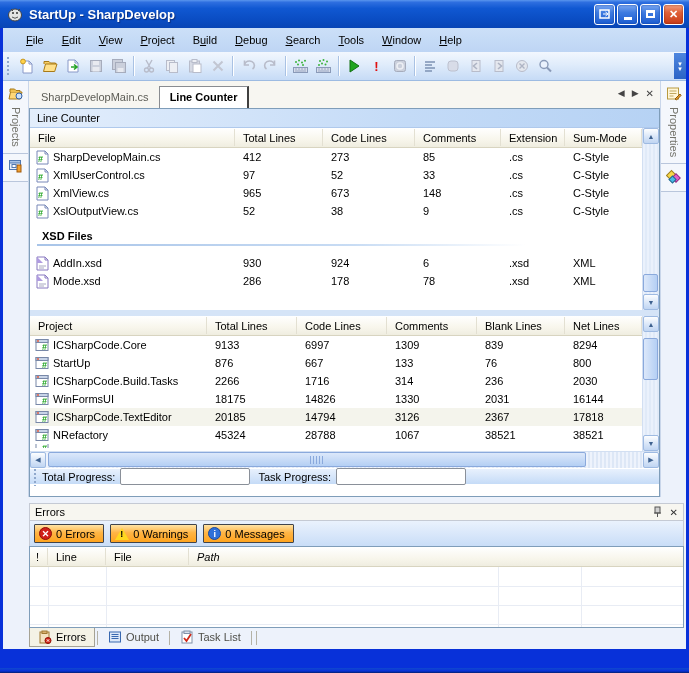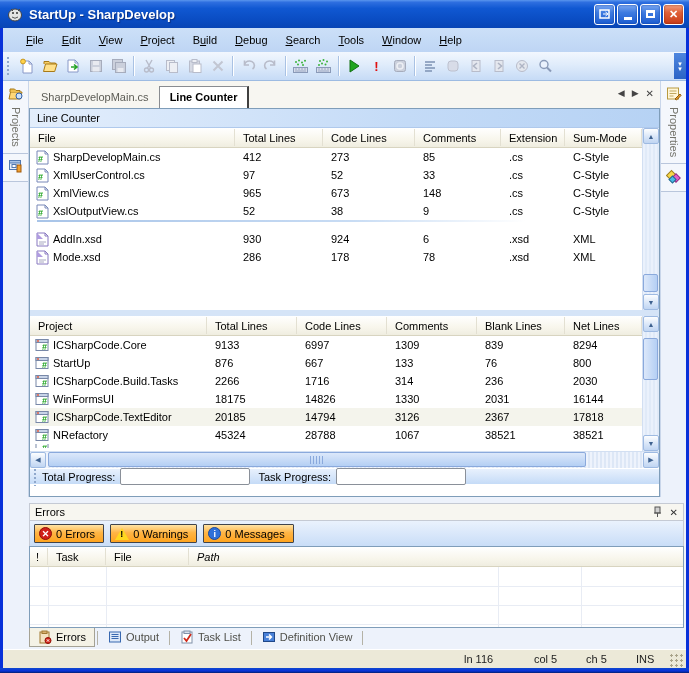--- a/index.html
+++ b/index.html
@@ -450,20 +450,21 @@
                     </svg>
                   </span>
                   <span>XslOutputView.cs</span>
                 </div>
               <div class="cell f1">52</div>
               <div class="cell f2">38</div>
               <div class="cell f3">9</div>
               <div class="cell f4">.cs</div>
               <div class="cell f5">C-Style</div>
             </div>
+            <div class="grouphdr">XSD Files</div>
             <div class="grpline"></div>
             <div class="trow" style="margin-top:8px;">
               <div class="cell cfile f0">
                   <span class="fico">
                     <svg width="14" height="15">
                       <path d="M2 1h8l3 3v10H2z" fill="#fff" stroke="#8878C0"></path>
                       <path d="M10 1v3h3" fill="none" stroke="#8878C0"></path>
                       <path d="M2 1 L8 7 L2 7 Z" fill="#B09CE0"></path>
                       <path d="M4 10h7M4 12h5" stroke="#A8A8C0"></path>
                     </svg>
@@ -711,21 +712,21 @@
           <span>0 Warnings</span>
         </span>
         <span class="errbtn">
           <span class="badge msg">i</span>
           <span>0 Messages</span>
         </span>
       </div>
       <div class="egrid">
         <div class="ehead">
           <div class="th e0" style="padding-left:6px;">!</div>
-          <div class="th e1">Task</div>
+          <div class="th e1">Line</div>
           <div class="th e3">File</div>
           <div class="th e4" style="border-right:none;font-style:italic;">Path</div>
         </div>
         <div class="ebody">
           <span class="vline" style="left:18px;"></span>
             <span class="vline" style="left:76px;"></span>
             <span class="vline" style="left:468px;"></span>
             <span class="vline" style="left:551px;"></span>
           <span class="hline" style="top:19px;"></span>
             <span class="hline" style="top:38px;"></span>
@@ -761,38 +762,21 @@
         <span>
             <svg width="14" height="14">
               <rect x="2" y="2" width="10" height="11" fill="#fff" stroke="#8090A8"></rect>
               <rect x="4" y="1" width="6" height="2.5" fill="#D8E0EC" stroke="#8090A8"></rect>
               <path d="M4 8 L6.5 11 L11 4" fill="none" stroke="#D02818" stroke-width="1.8"></path>
             </svg>
           </span>
         <span>Task List</span>
       </span>
       <span class="btsep"></span>
-      <span class="btab">
-        <span>
-            <svg width="14" height="14">
-              <rect x="1.5" y="2.5" width="11" height="9" fill="#4880D8" stroke="#204888"></rect>
-              <path d="M4 7 h5 M7 4.5 L9.5 7 L7 9.5" stroke="#fff" fill="none" stroke-width="1.4"></path>
-            </svg>
-          </span>
-        <span>Definition View</span>
-      </span>
       <span class="btsep"></span>
     </div>
   </div>
 
-  <div class="statusbar">
-    <span style="flex:1;"></span>
-    <span class="stx" style="width:70px;">ln 116</span>
-    <span class="stx" style="width:52px;">col 5</span>
-    <span class="stx" style="width:50px;">ch 5</span>
-    <span class="stx" style="width:30px;">INS</span>
-    <span class="sgrip"></span>
-  </div>
 
   <div class="bottomframe"></div>
   <div class="frameL"></div>
   <div class="frameR"></div>
 </div>
 
 </body></html>

